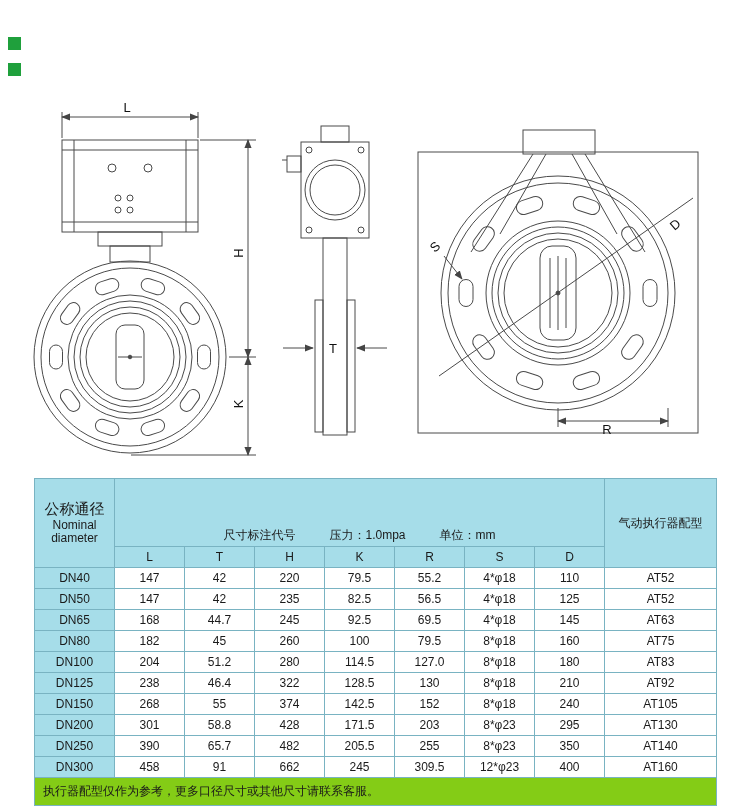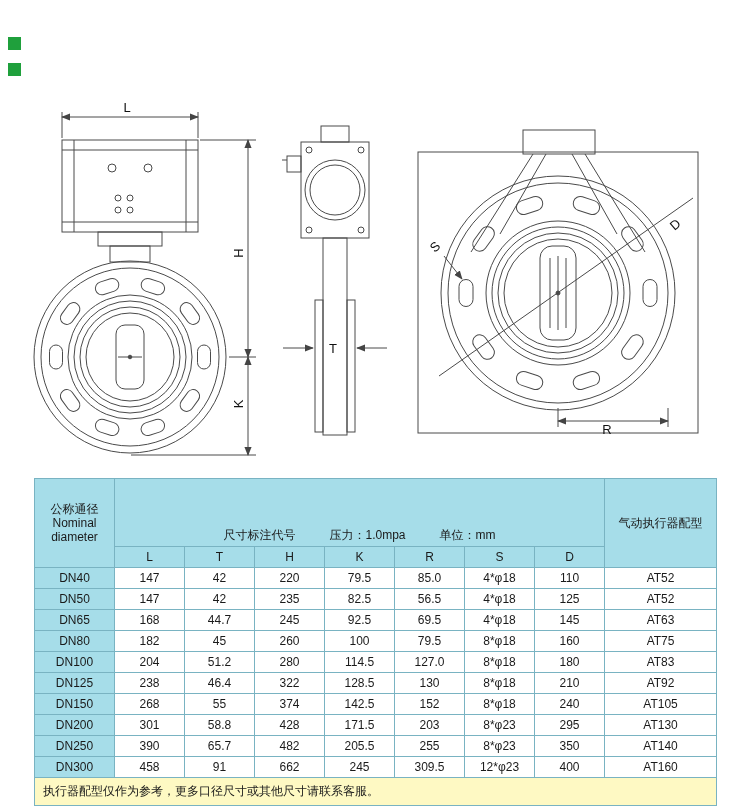--- a/index.html
+++ b/index.html
@@ -17,22 +17,22 @@
   #tablewrap { position: absolute; left: 34px; top: 478px; width: 682px; }
   table { width: 100%; border-collapse: collapse; table-layout: fixed; font-size: 12px; }
   th, td {
     border: 1px solid #79b3c2; text-align: center; vertical-align: middle;
     padding: 2px 1px; height: 21px; font-weight: normal; overflow: hidden;
   }
   .cy { background: #a6dde9; }
   thead tr:first-child th { height: 26px; }
   .spec-row { display: flex; justify-content: center; gap: 34px; align-items: center; margin-top: 46px; }
   .en-title { font-size: 12px; line-height: 1.15; }
-  .cn-title { font-size: 12px; line-height: 1.25; }
-  tfoot td { text-align: left; padding: 5px 8px; height: 25px; background: #fef9c3; }
+  .cn-title { font-size: 15px; line-height: 1.25; }
+  tfoot td { text-align: left; padding: 5px 8px; height: 25px; background: #84cc16; }
 </style>
 </head>
 <body>
 
 <div class="green-marker" id="marker-1"></div>
 <div class="green-marker" id="marker-2"></div>
 
 <svg id="drawing" width="750" height="470" viewBox="0 0 750 470">
   <defs>
     <marker id="arw" viewBox="0 0 10 10" refX="9" refY="5" markerWidth="9" markerHeight="9" orient="auto-start-reverse">
@@ -190,21 +190,21 @@
       </tr>
     </thead>
     <tbody>
 
     <tr>
         <td class="cy">DN40</td>
         <td>147</td>
         <td>42</td>
         <td>220</td>
         <td>79.5</td>
-        <td>85.0</td>
+        <td>55.2</td>
         <td>4*φ18</td>
         <td>110</td>
         <td>AT52</td>
       </tr>
         <tr>
         <td class="cy">DN50</td>
         <td>147</td>
         <td>42</td>
         <td>235</td>
         <td>82.5</td>

